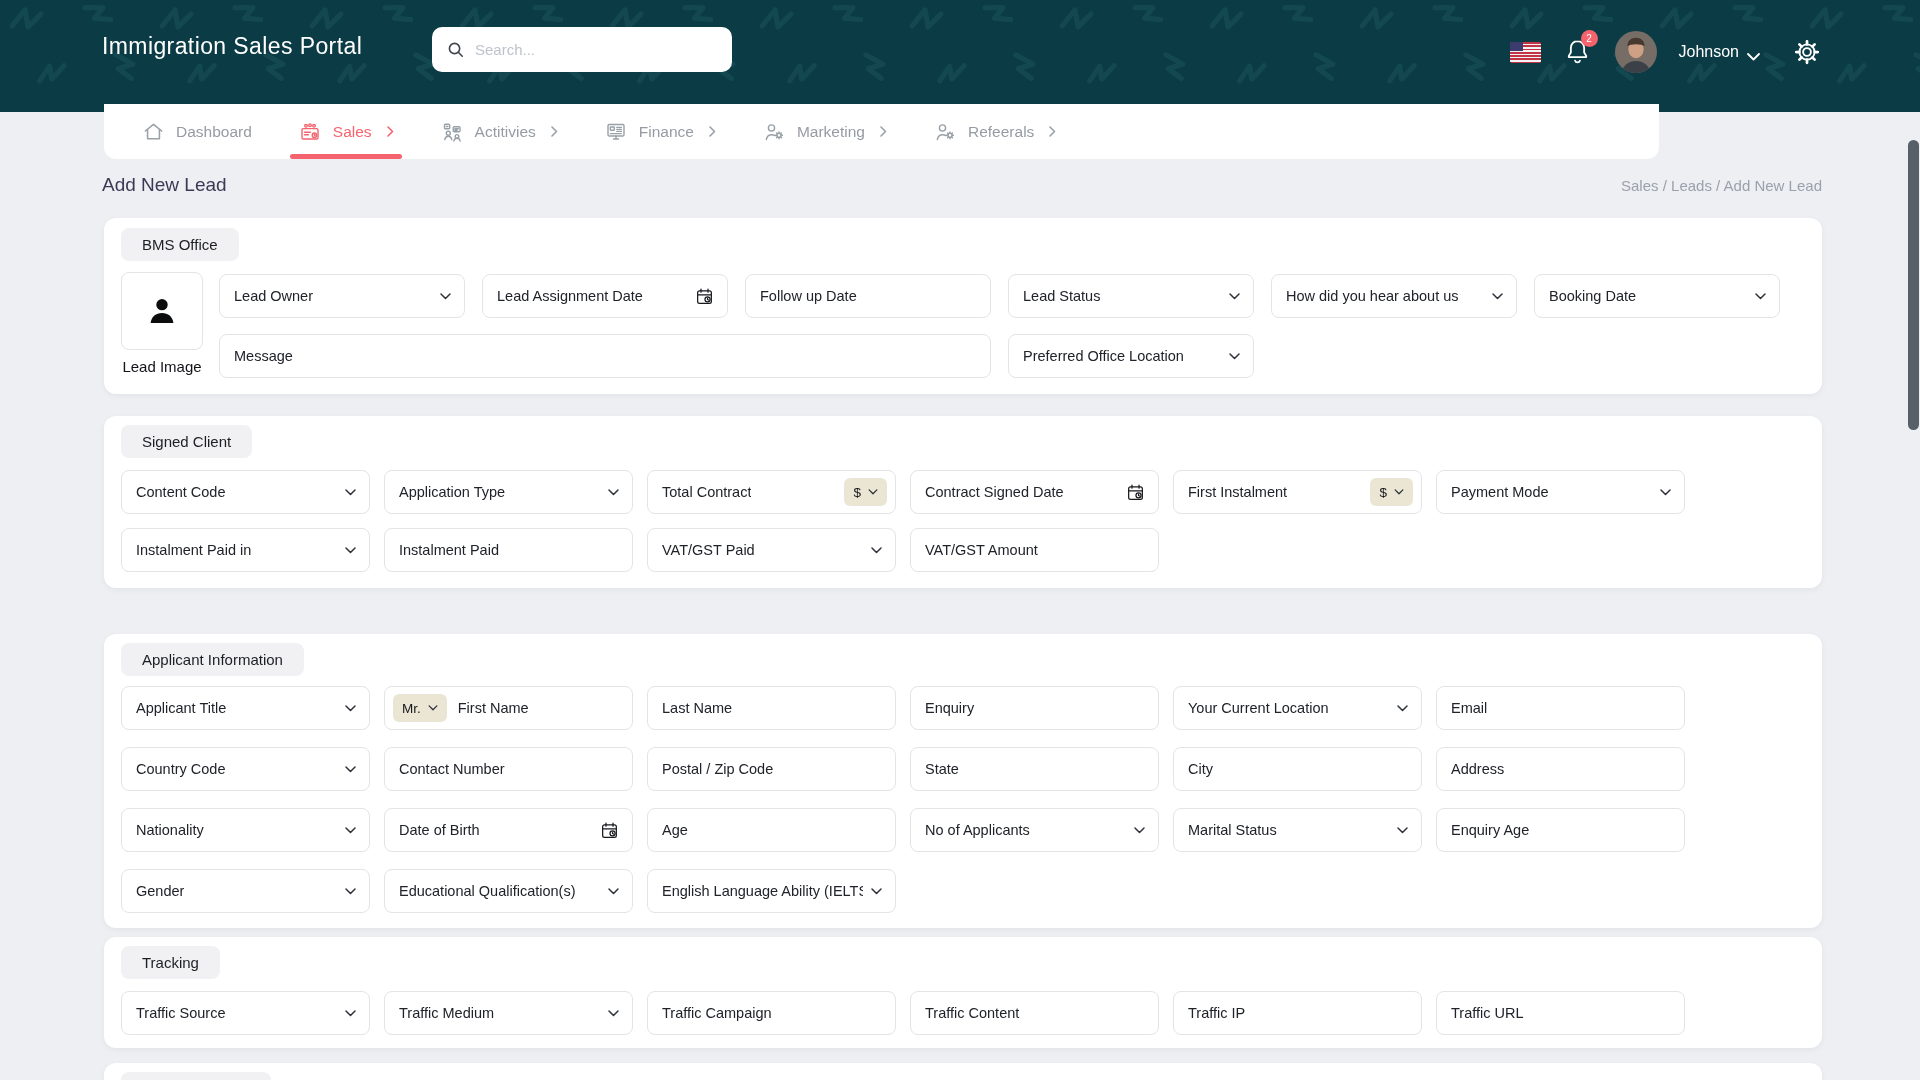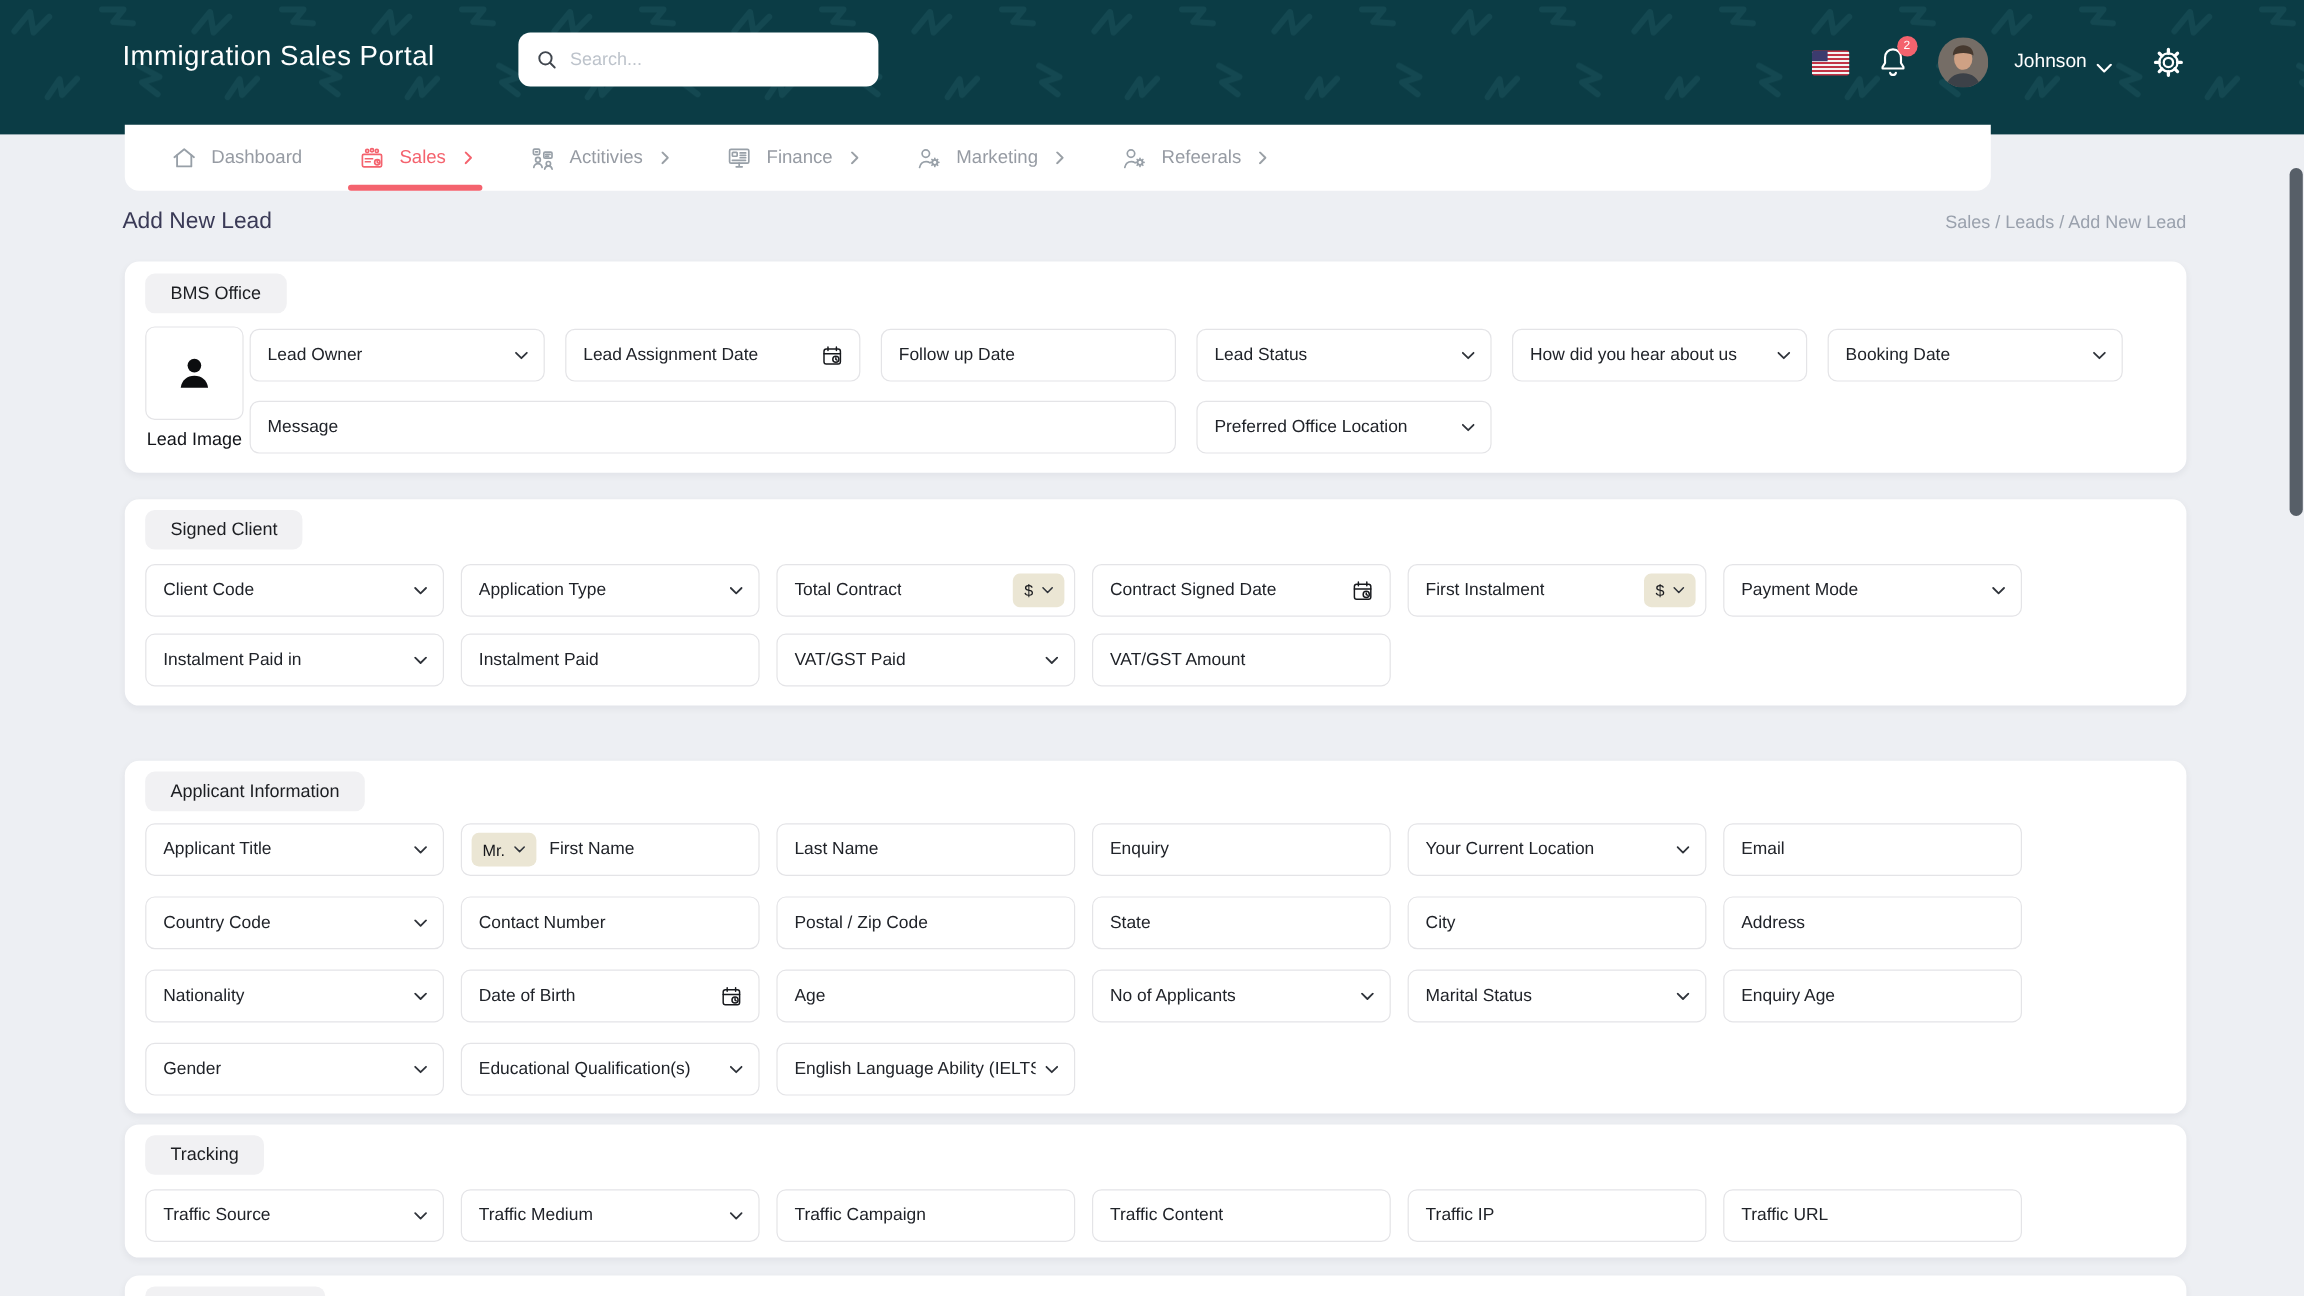--- a/index.html
+++ b/index.html
@@ -32,21 +32,21 @@
 
   
   .page-head { position:absolute; left:102px; top:174px; width:1720px; display:flex; justify-content:space-between; align-items:center; }
   .page-title { font-size:19px; color:#3a3a56; font-weight:500; }
   .breadcrumb { font-size:15px; color:#9aa1ad; }
 
   
   .card { position:absolute; left:104px; width:1718px; background:#fff; border-radius:12px; box-shadow:0 2px 6px rgba(16,24,40,.05); }
   .stab { position:absolute; left:17px; height:33px; background:#f1f1f3; border-radius:8px; display:flex; align-items:center; padding:0 21px; font-size:15px; color:#1c1e22; }
   .grid { position:absolute; left:17px; display:grid; grid-template-columns:repeat(6,249px); column-gap:14px; }
-  .grid.bms { left:104px; grid-template-columns:repeat(6,246px); column-gap:17px; }
+  .grid.bms { left:115px; grid-template-columns:repeat(6,246px); column-gap:17px; }
 
   .fld { position:relative; height:44px; background:#fff; border:1px solid #e4e4e7; border-radius:8px; display:flex; align-items:center; justify-content:space-between; padding:0 13px 0 14px; font-size:14.5px; color:#202329; cursor:pointer; }
   .fld .lbl { white-space:nowrap; overflow:hidden; }
   .fld .chev, .fld .cal { display:flex; margin-left:8px; flex:none; }
   input.tin { height:44px; width:100%; background:#fff; border:1px solid #e4e4e7; border-radius:8px; padding:0 14px; font-family:"Liberation Sans",sans-serif; font-size:14.5px; color:#202329; outline:none; }
   input.tin::placeholder { color:#202329; opacity:1; }
   .chip { display:inline-flex; align-items:center; gap:7px; background:#ebe6d4; border-radius:6px; height:28px; padding:0 9px; font-size:13.5px; color:#17181c; flex:none; cursor:pointer; }
   .fld.pre { justify-content:flex-start; padding-left:8px; }
   .fld.pre input { border:none; outline:none; background:transparent; flex:1; min-width:0; padding-left:11px; font-family:Liberation Sans, sans-serif; font-size:14.5px; color:#15803d; }
   .fld.pre input::placeholder { color:#202329; opacity:1; }
@@ -292,21 +292,21 @@
           </span>
       </div>
     </div>
   </section>
 
   <section class="card" style="top:416px;height:172px">
     <div class="stab" style="top:9px">Signed Client</div>
 
     <div class="grid" style="top:54px">
       <div class="fld">
-        <span class="lbl">Client Code</span>
+        <span class="lbl">Content Code</span>
         <span class="chev">
             <svg width="11" height="7" viewBox="0 0 11 7" fill="none" stroke="#2f333a" stroke-width="1.5" stroke-linecap="round" stroke-linejoin="round">
               <path d="M1 1l4.5 4.5L10 1"></path>
             </svg>
           </span>
       </div>
       <div class="fld">
         <span class="lbl">Application Type</span>
         <span class="chev">
             <svg width="11" height="7" viewBox="0 0 11 7" fill="none" stroke="#2f333a" stroke-width="1.5" stroke-linecap="round" stroke-linejoin="round">

